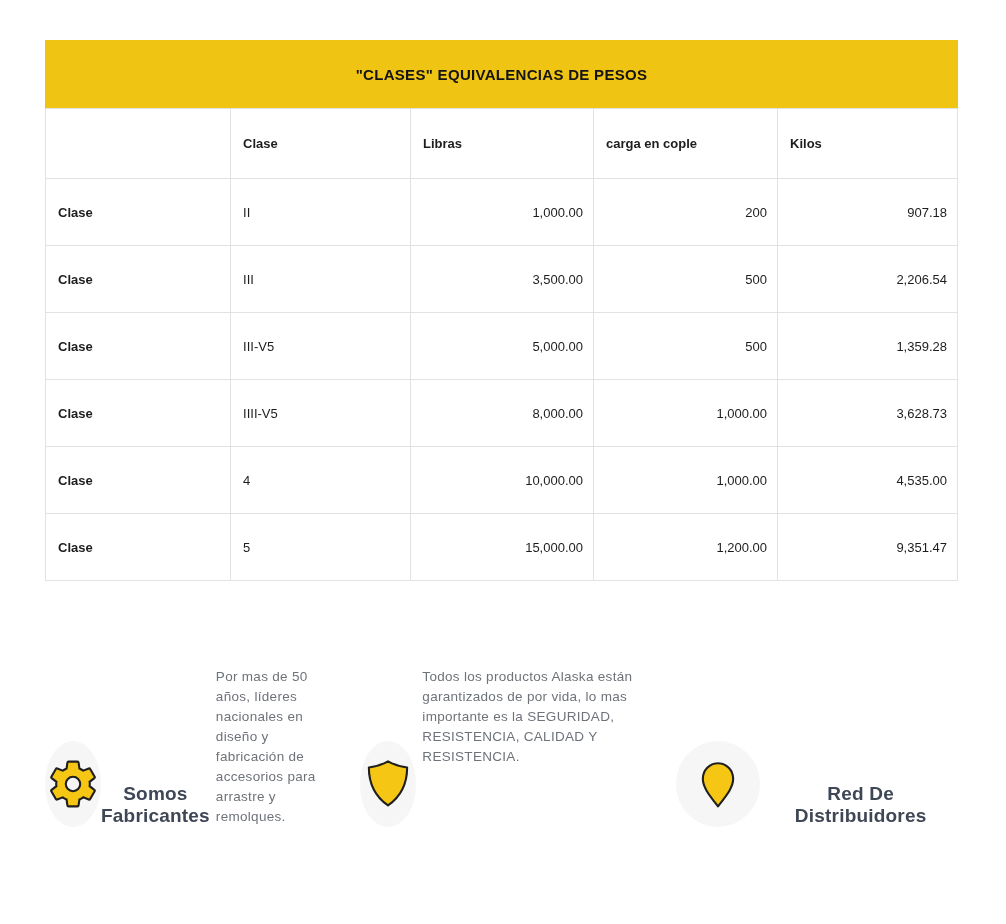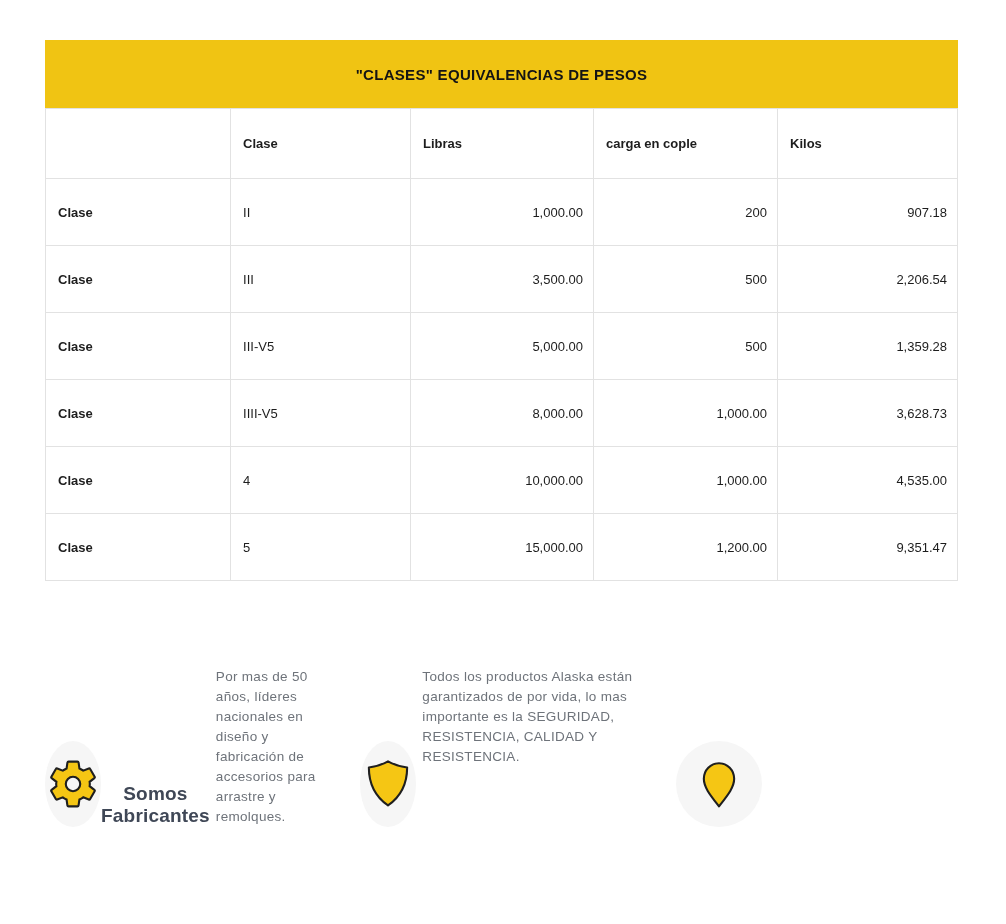--- a/index.html
+++ b/index.html
@@ -198,16 +198,17 @@
     </div>
 
     <div class="feature">
       <div class="icon-circle">
         <span>
           <svg width="56" height="56" viewBox="0 0 24 24">
             <path fill="var(--icon-yellow)" stroke="var(--icon-outline)" stroke-width="0.9" stroke-linejoin="round" d="M12 21.6 C8.1 16.6 5.5 13.4 5.5 9.8 C5.5 6.1 8.4 3.1 12 3.1 C15.6 3.1 18.5 6.1 18.5 9.8 C18.5 13.4 15.9 16.6 12 21.6 Z"></path>
           </svg>
         </span>
       </div>
+      <h3>Red De Distribuidores</h3>
     </div>
 
   </section>
 </div>
 
 </body></html>

